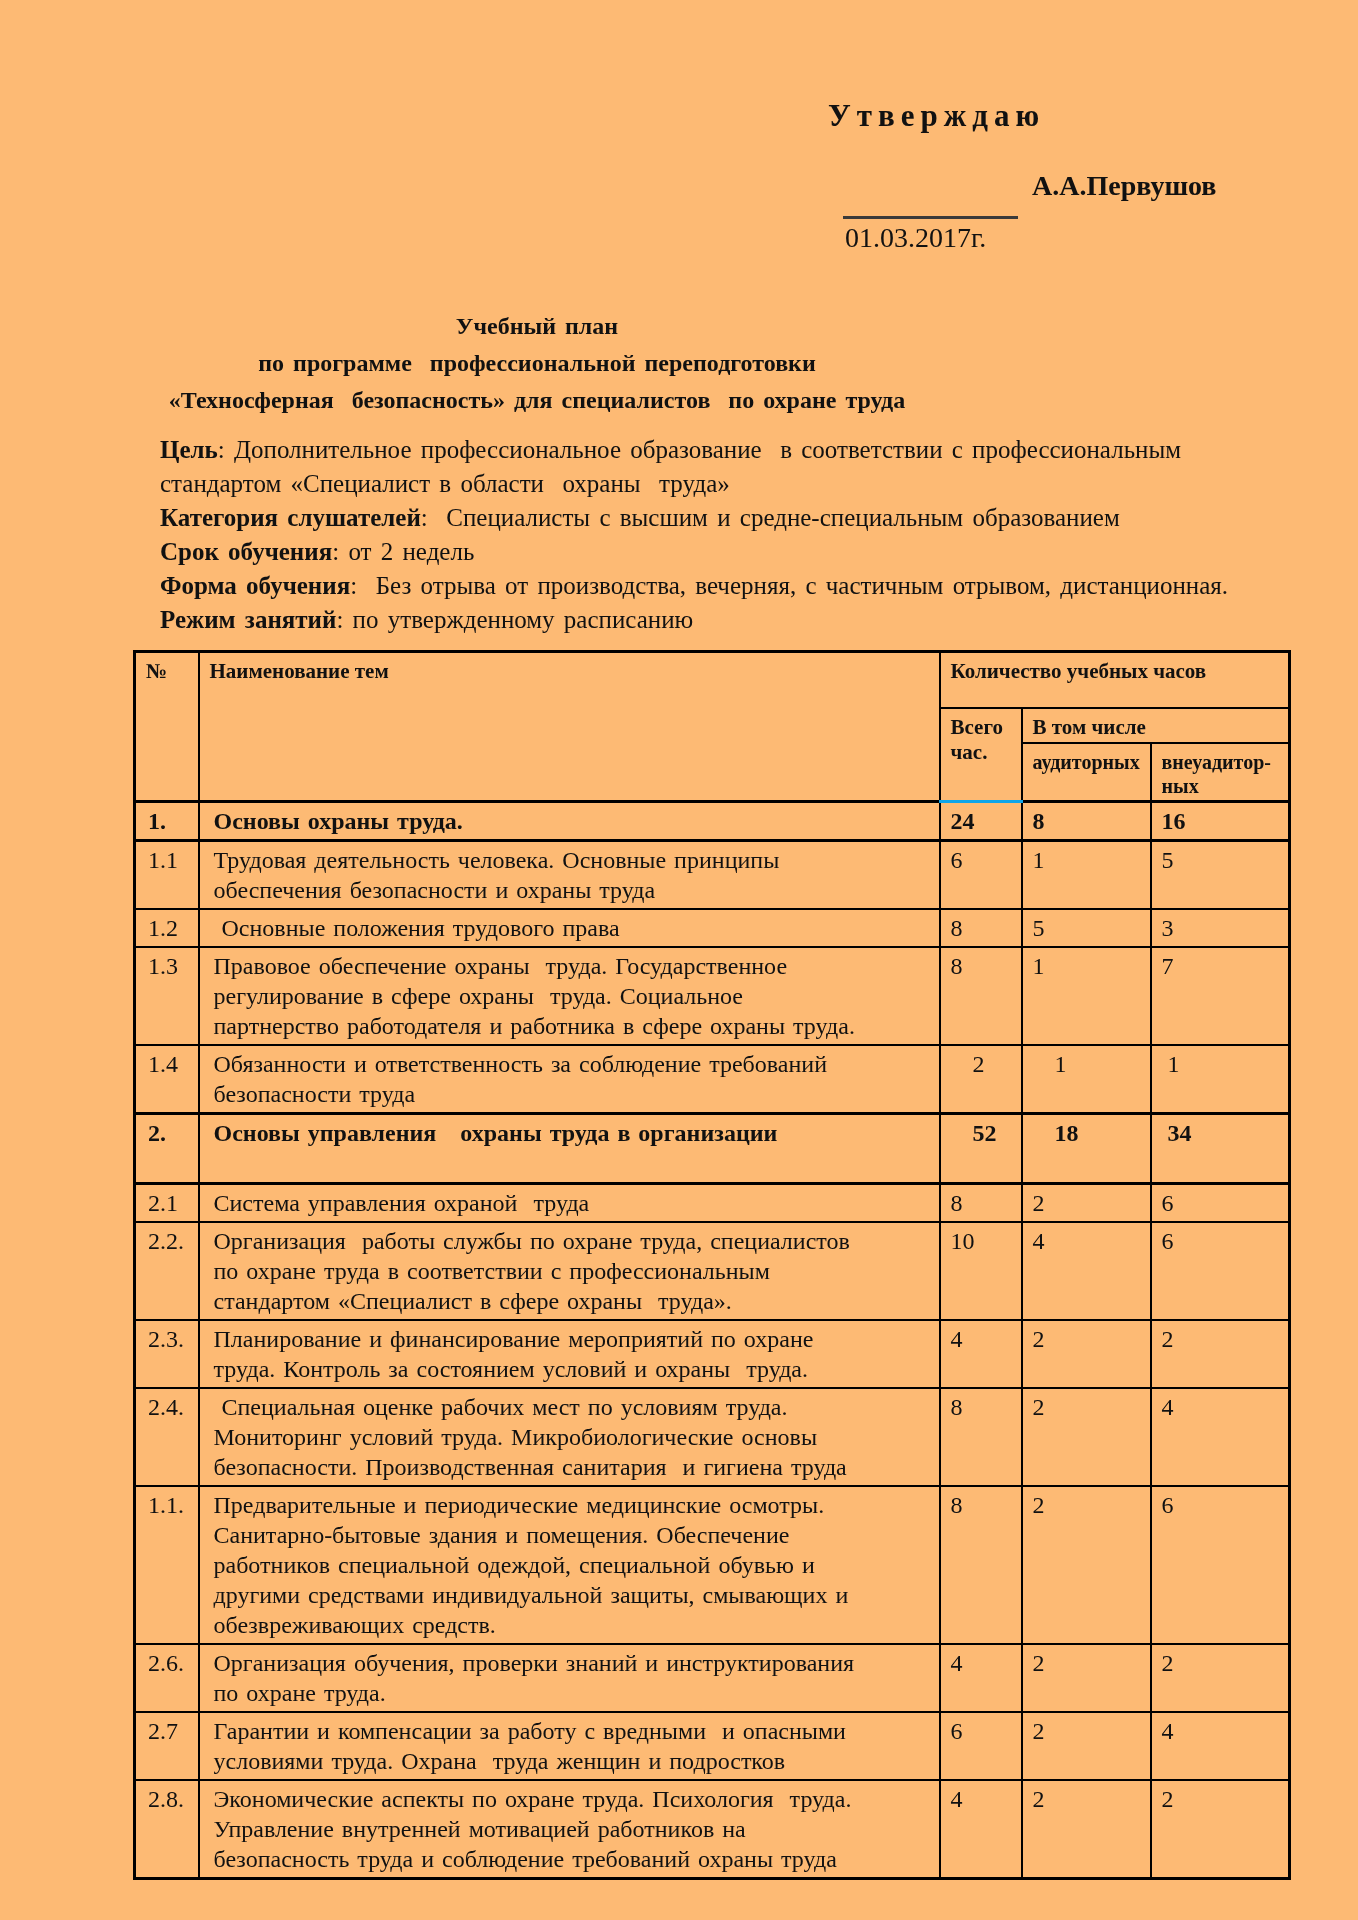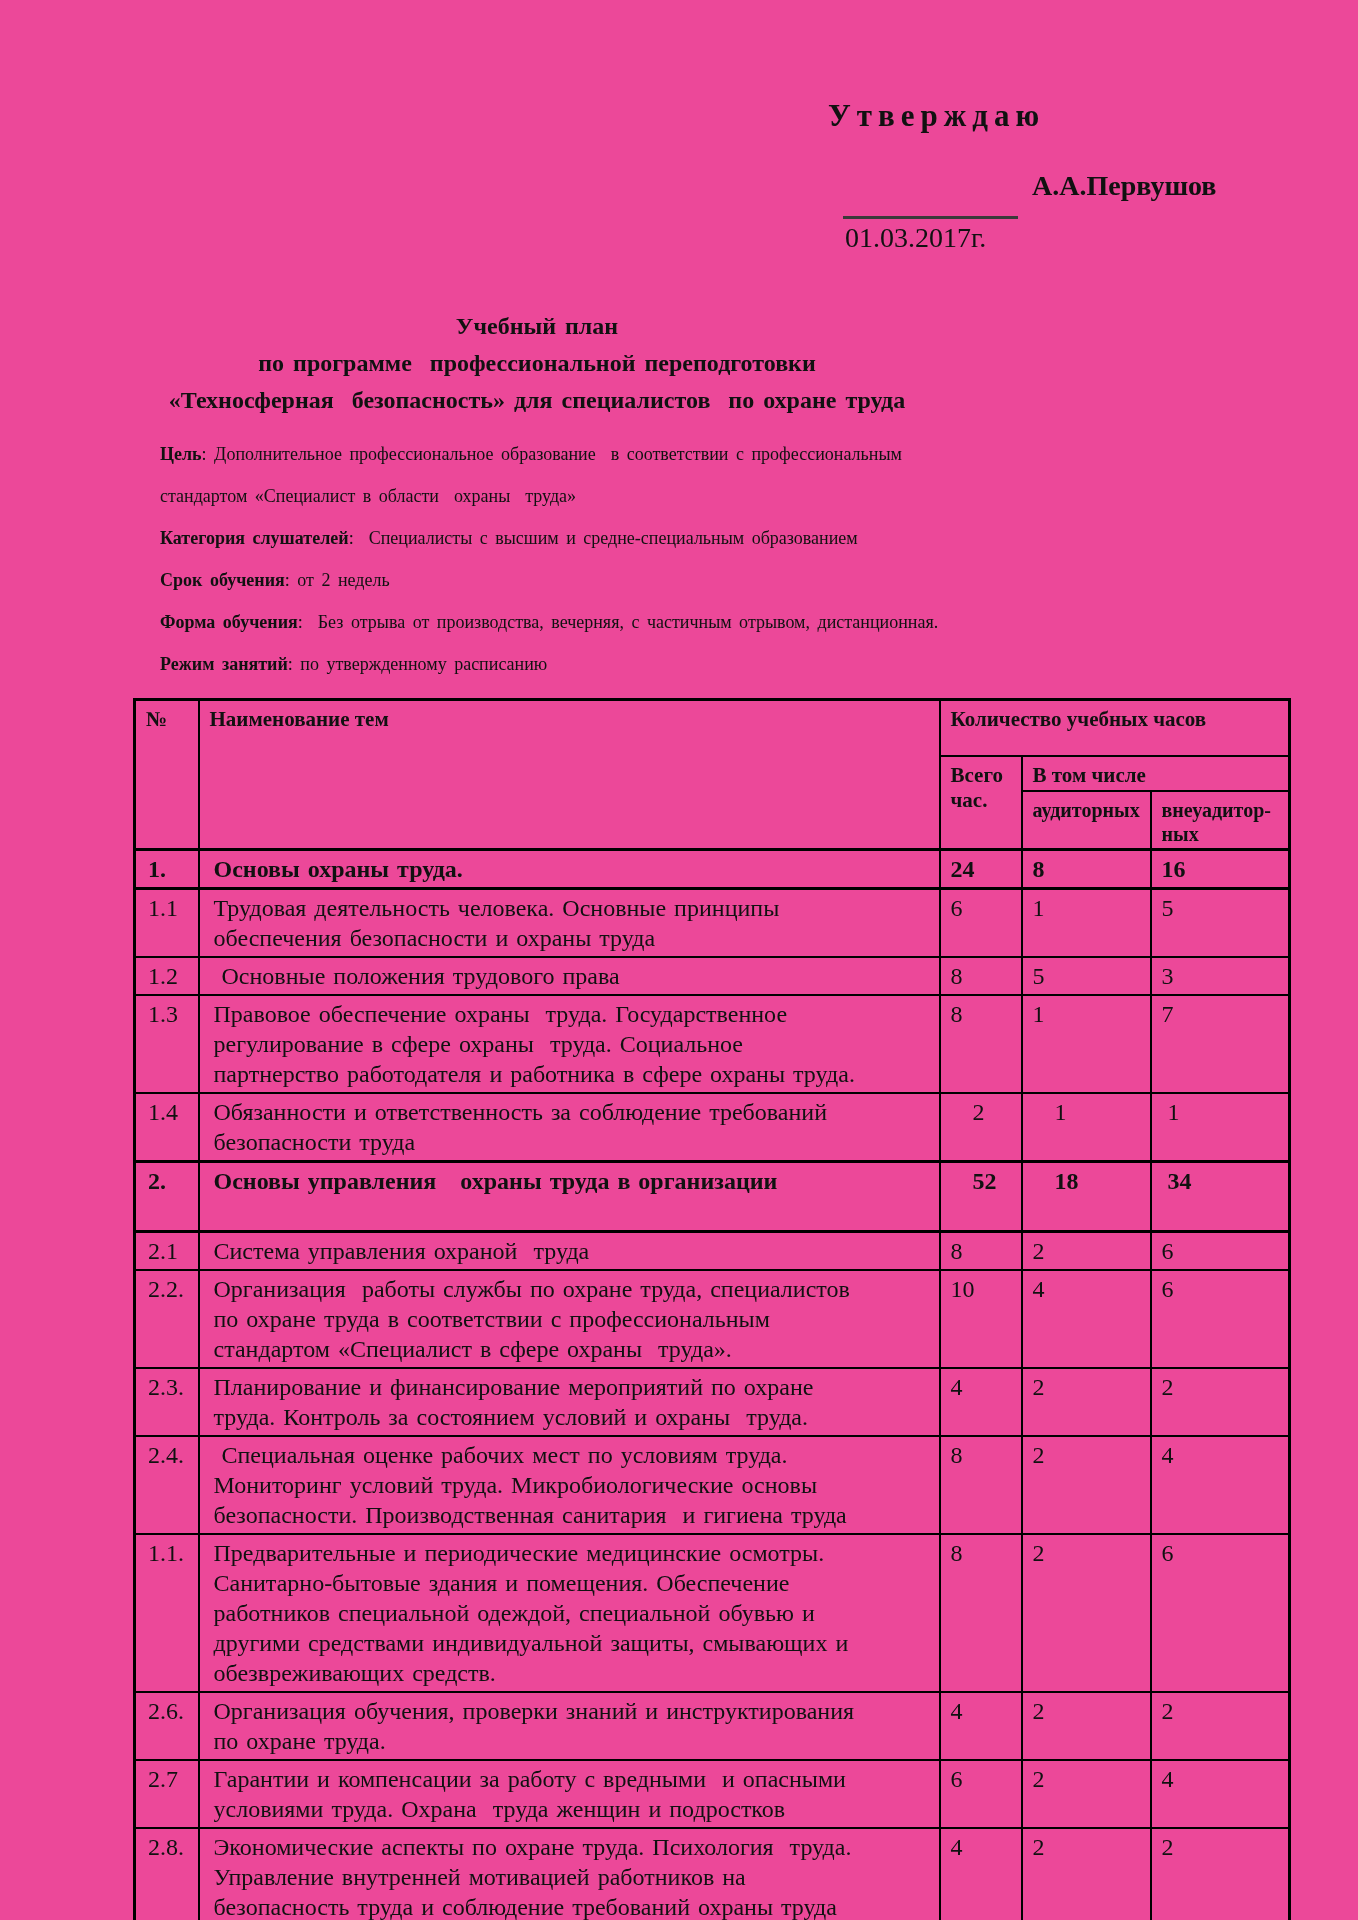--- a/index.html
+++ b/index.html
@@ -1,56 +1,56 @@
 <!DOCTYPE html>
 <html lang="ru"><head>
 <meta charset="utf-8">
 <style>
   html,body{margin:0;padding:0;}
   body{
     width:1358px;height:1920px;background:#ffffff;
     font-family:"Liberation Serif","DejaVu Serif",serif;
     color:#111;overflow:hidden;
   }
-  .page{position:relative;width:1358px;height:1920px;background:#ec4899;}
+  .page{position:relative;width:1358px;height:1920px;background:#fdba74;}
 
   
   .approval{position:absolute;top:0;left:0;width:1358px;height:260px;}
   .approve-word{position:absolute;top:98px;left:828px;font-size:31px;font-weight:bold;letter-spacing:6px;white-space:pre;}
   .director-line{position:absolute;top:138px;left:458px;font-size:27px;word-spacing:5px;white-space:pre;}
   .sig-name{position:absolute;top:170px;left:1032px;font-size:28px;white-space:pre;font-weight:bold;}
   .sig-line{position:absolute;top:216px;left:843px;width:175px;border-top:3px solid #3a3a3a;}
   .sig-date{position:absolute;top:222px;left:845px;font-size:28px;white-space:pre;}
 
   
   .title-block{padding-top:308px;width:1030px;text-align:center;padding-left:22px;}
   .title-block div{font-weight:bold;font-size:24px;line-height:37px;white-space:pre-wrap;word-spacing:3px;}
 
   
-  .details{margin:14px 0 0 160px;width:1085px;font-size:18px;line-height:42px;}
+  .details{margin:14px 0 0 160px;width:1085px;font-size:25px;line-height:34px;}
   .details p{margin:0;white-space:pre-wrap;word-spacing:3px;}
   .details .lbl{font-weight:bold;}
 
   
   table.plan{
     margin:13px 0 0 133px;width:1155px;table-layout:fixed;
     border-collapse:collapse;border:3px solid #000;
   }
   .plan th,.plan td{
     border:2px solid #000;vertical-align:top;text-align:left;
     padding:2px 8px;overflow:hidden;
   }
   .plan thead th{font-weight:bold;padding:6px 8px 2px 10px;}
   .h-num,.h-topic,.h-hours,.h-total,.h-incl{font-size:21px;line-height:25px;}
   .h-aud,.h-extra{font-size:20px;line-height:24px;white-space:pre-wrap;}
   tr.hr-top{height:56px;}
   tr.hr-mid{height:34px;}
   tr.hr-leaf{height:48px;}
   .plan thead tr.hr-leaf th{border-bottom:3px solid #000;}
-  .plan thead .h-total{border-bottom:1px solid #0ea5e9;}
+  .plan thead .h-total{border-bottom:3px solid #0ea5e9;}
 
   .plan tbody td{font-size:24px;line-height:30px;padding:3px 6px 3px 8px;}
   .c-num{padding-left:12px !important;}
   .c-topic{white-space:pre-wrap;padding-left:14px !important;word-spacing:2px;}
   .c-val{padding-left:10px !important;}
   tr.section td{font-weight:bold;border-top:3px solid #000;border-bottom:3px solid #000;}
   tr.tall td{padding-bottom:34px;}
   tr.indent td.c-val{padding-left:32px !important;}
   tr.indent td.c-val:last-child{padding-left:16px !important;}
 </style>

